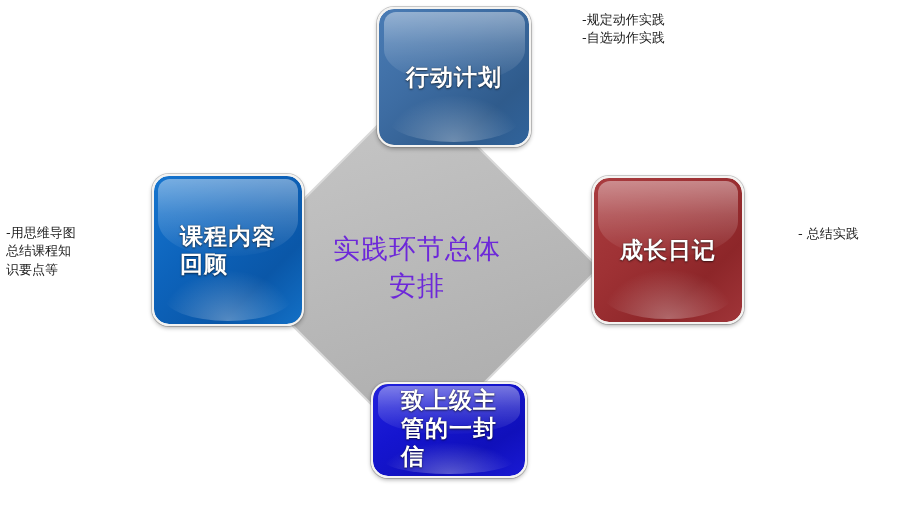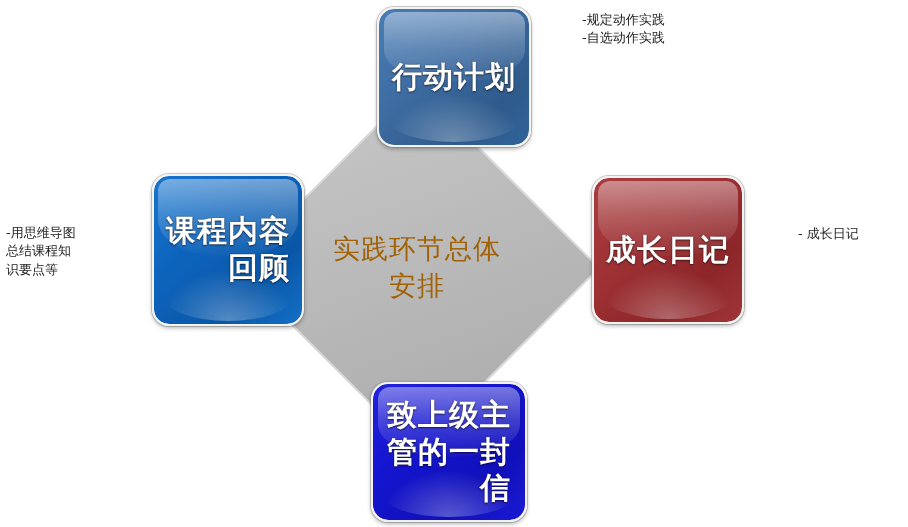--- a/index.html
+++ b/index.html
@@ -39,21 +39,21 @@
   .diamond-label {
     position: absolute;
     left: 50%;
     top: 50%;
     transform: translate(-50%, -50%);
     width: 250px;
     text-align: center;
     font-family: "DejaVu Serif", "Liberation Serif", serif;
     font-size: 27px;
     line-height: 1.36;
-    color: #a16207;
+    color: #6d28d9;
     letter-spacing: 1px;
     white-space: pre-line;
     pointer-events: none;
   }
 
   
   .node {
     position: absolute;
     border-radius: 17px;
     box-sizing: border-box;
@@ -99,23 +99,23 @@
     height: 34%;
     border-radius: 50%;
     background: radial-gradient(ellipse at 50% 100%,
        rgba(255,255,255,0.30) 0%,
        rgba(255,255,255,0.0) 72%);
     pointer-events: none;
   }
   .node-label {
     position: relative;
     z-index: 3;
-    text-align: right;
+    text-align: left;
     color: #ffffff;
-    font-size: 30px;
+    font-size: 23px;
     line-height: 1.22;
     font-weight: 700;
     letter-spacing: 1px;
     white-space: pre-line;
     text-shadow: 0 1px 2px rgba(0,0,0,0.55),
                  0 0 1px rgba(0,0,0,0.6);
   }
 
   
   #node-action-plan {
@@ -133,21 +133,21 @@
   }
 
   #node-growth-diary {
     left: 592px; top: 176px; width: 152px; height: 148px;
   }
   #node-growth-diary .node-inner {
     background: linear-gradient(to bottom right, #a93c3f 0%, #9e3134 38%, #8d2629 72%, #a03539 100%);
   }
 
   #node-letter {
-    left: 371px; top: 382px; width: 156px; height: 140px;
+    left: 371px; top: 382px; width: 156px; height: 96px; font-family: Liberation Mono, monospace;
   }
   #node-letter .node-inner {
     background: linear-gradient(to bottom right, #2222dd 0%, #1515cf 36%, #1010bb 72%, #1a1ad4 100%);
   }
 
   
   .annotation {
     position: absolute;
     color: #232323;
     font-size: 13px;
@@ -206,16 +206,16 @@
     </div>
   </div>
 
   <div class="annotation" id="annotation-top-right">-规定动作实践
 -自选动作实践</div>
 
   <div class="annotation" id="annotation-left">-用思维导图
 总结课程知
 识要点等</div>
 
-  <div class="annotation" id="annotation-right">- 成长日记</div>
+  <div class="annotation" id="annotation-right">- 总结实践</div>
 
 
 </div>
 
 </body></html>

